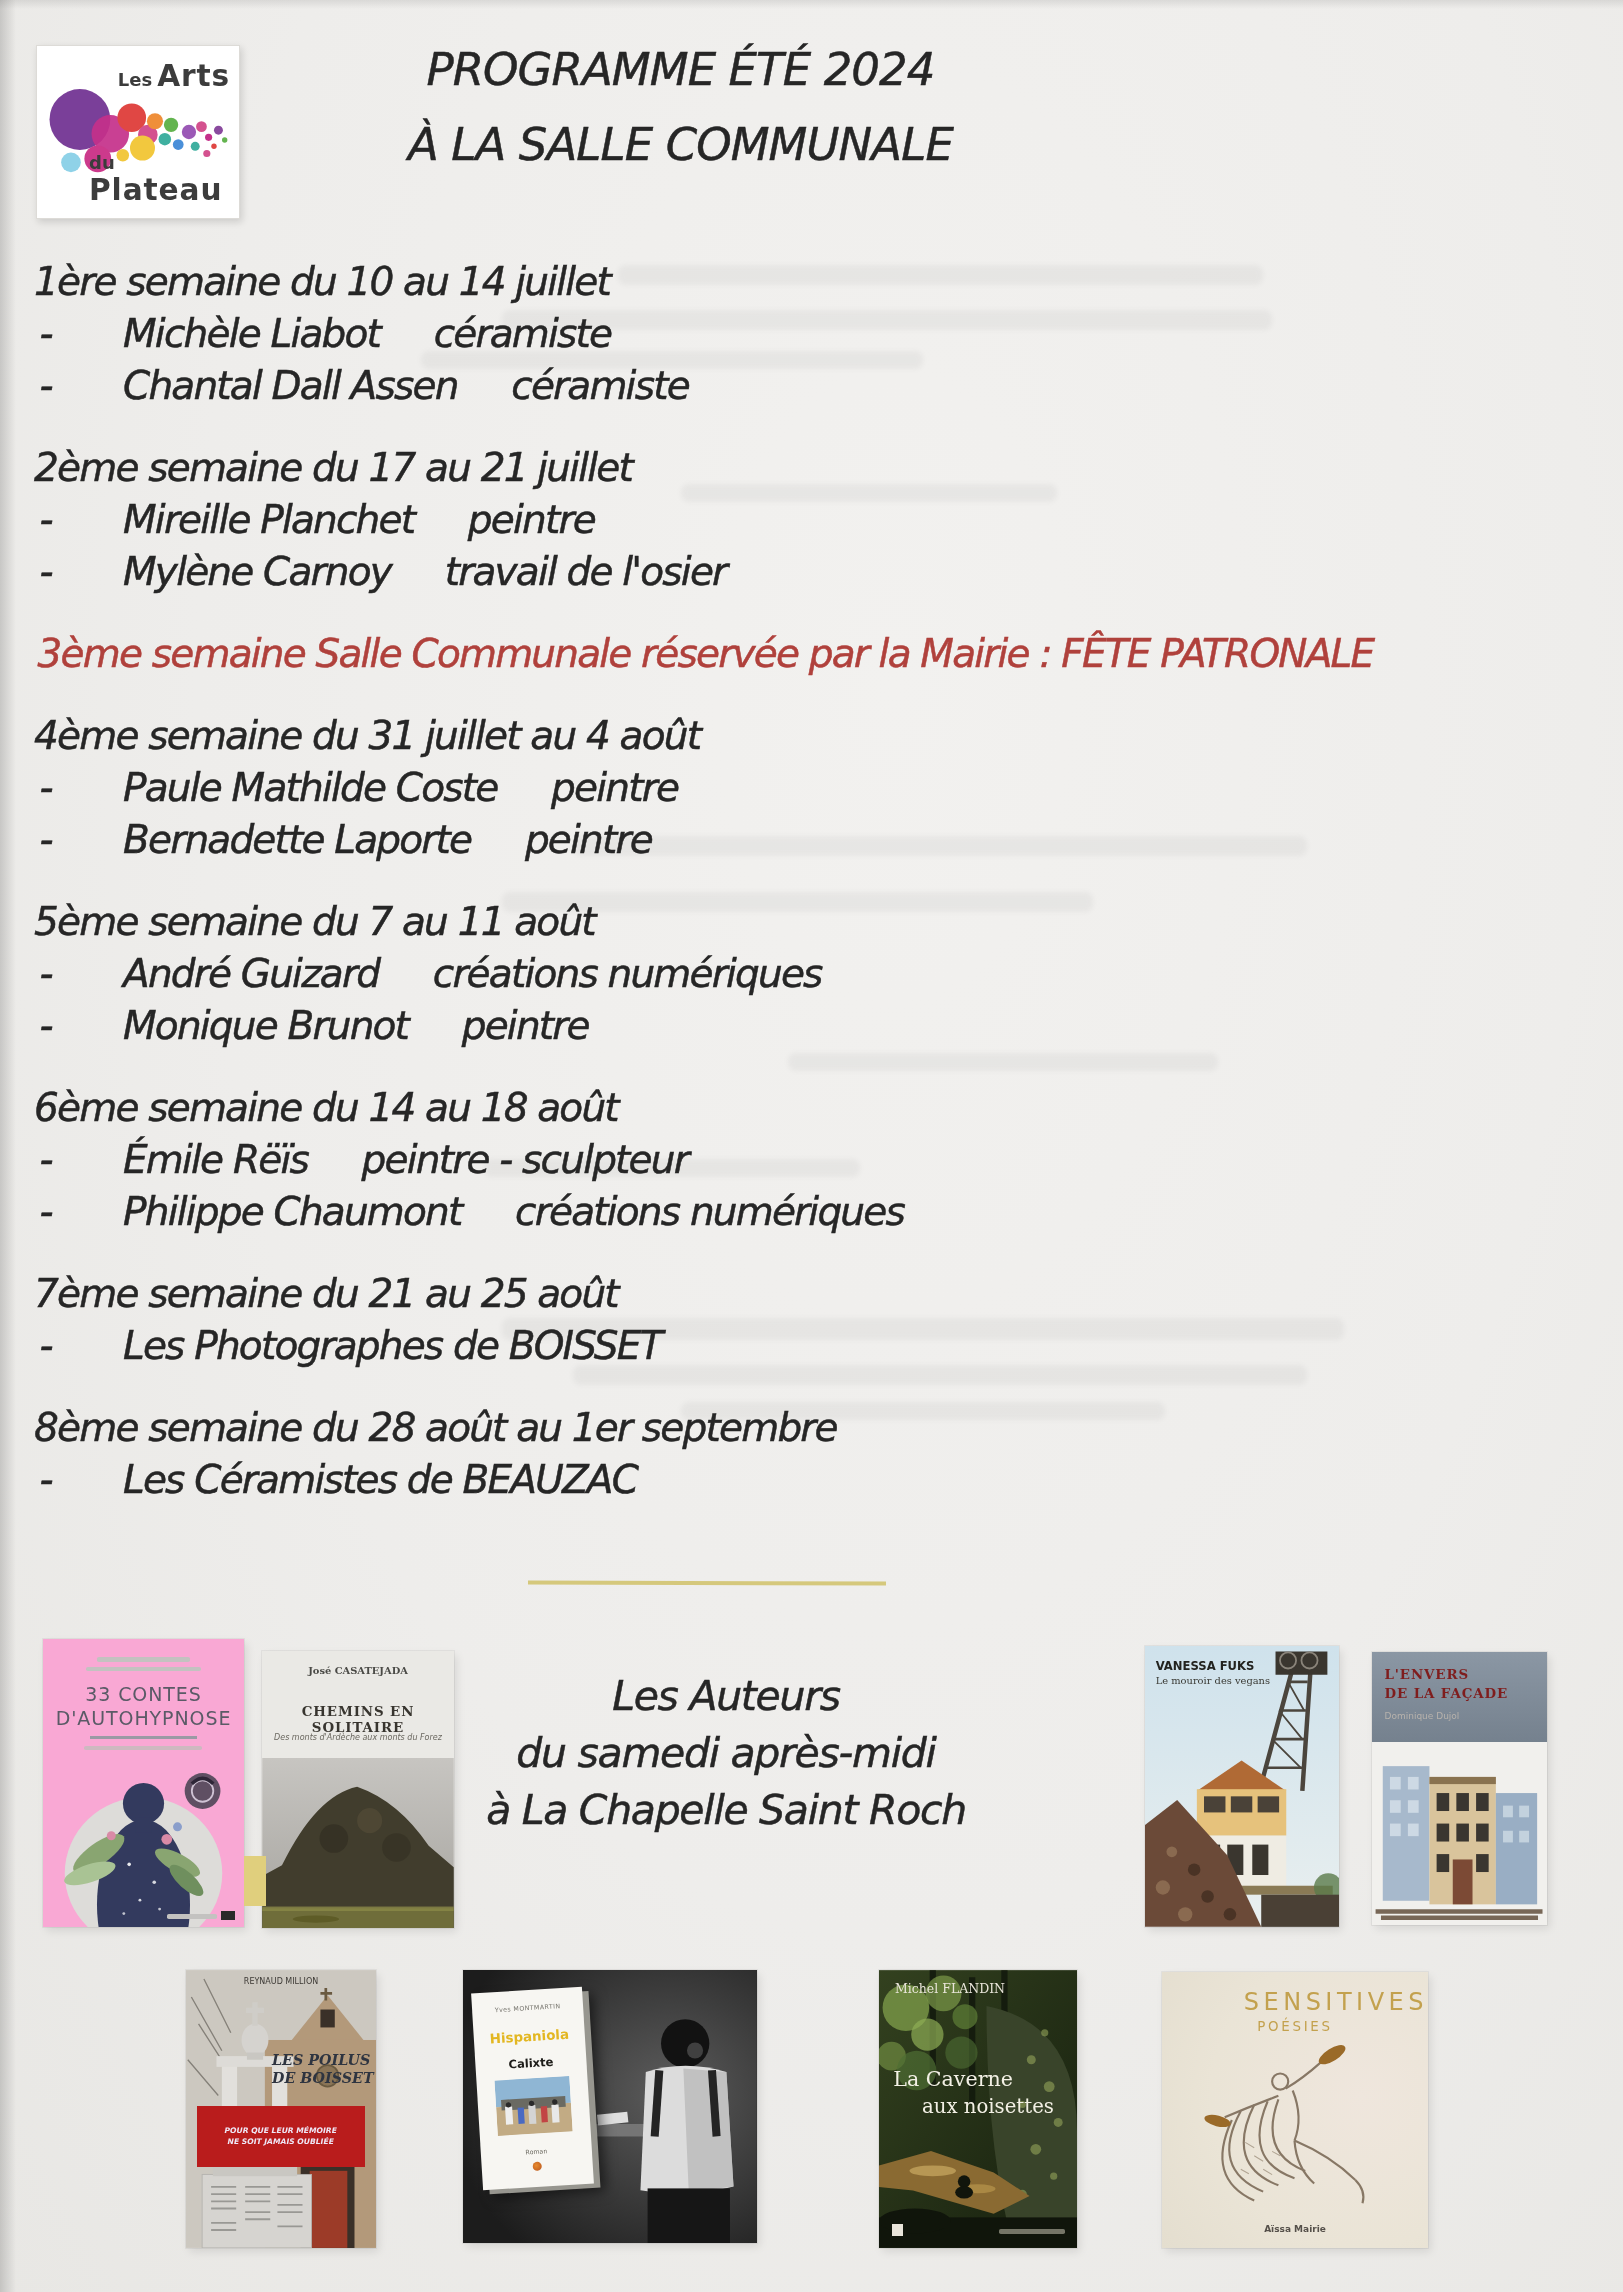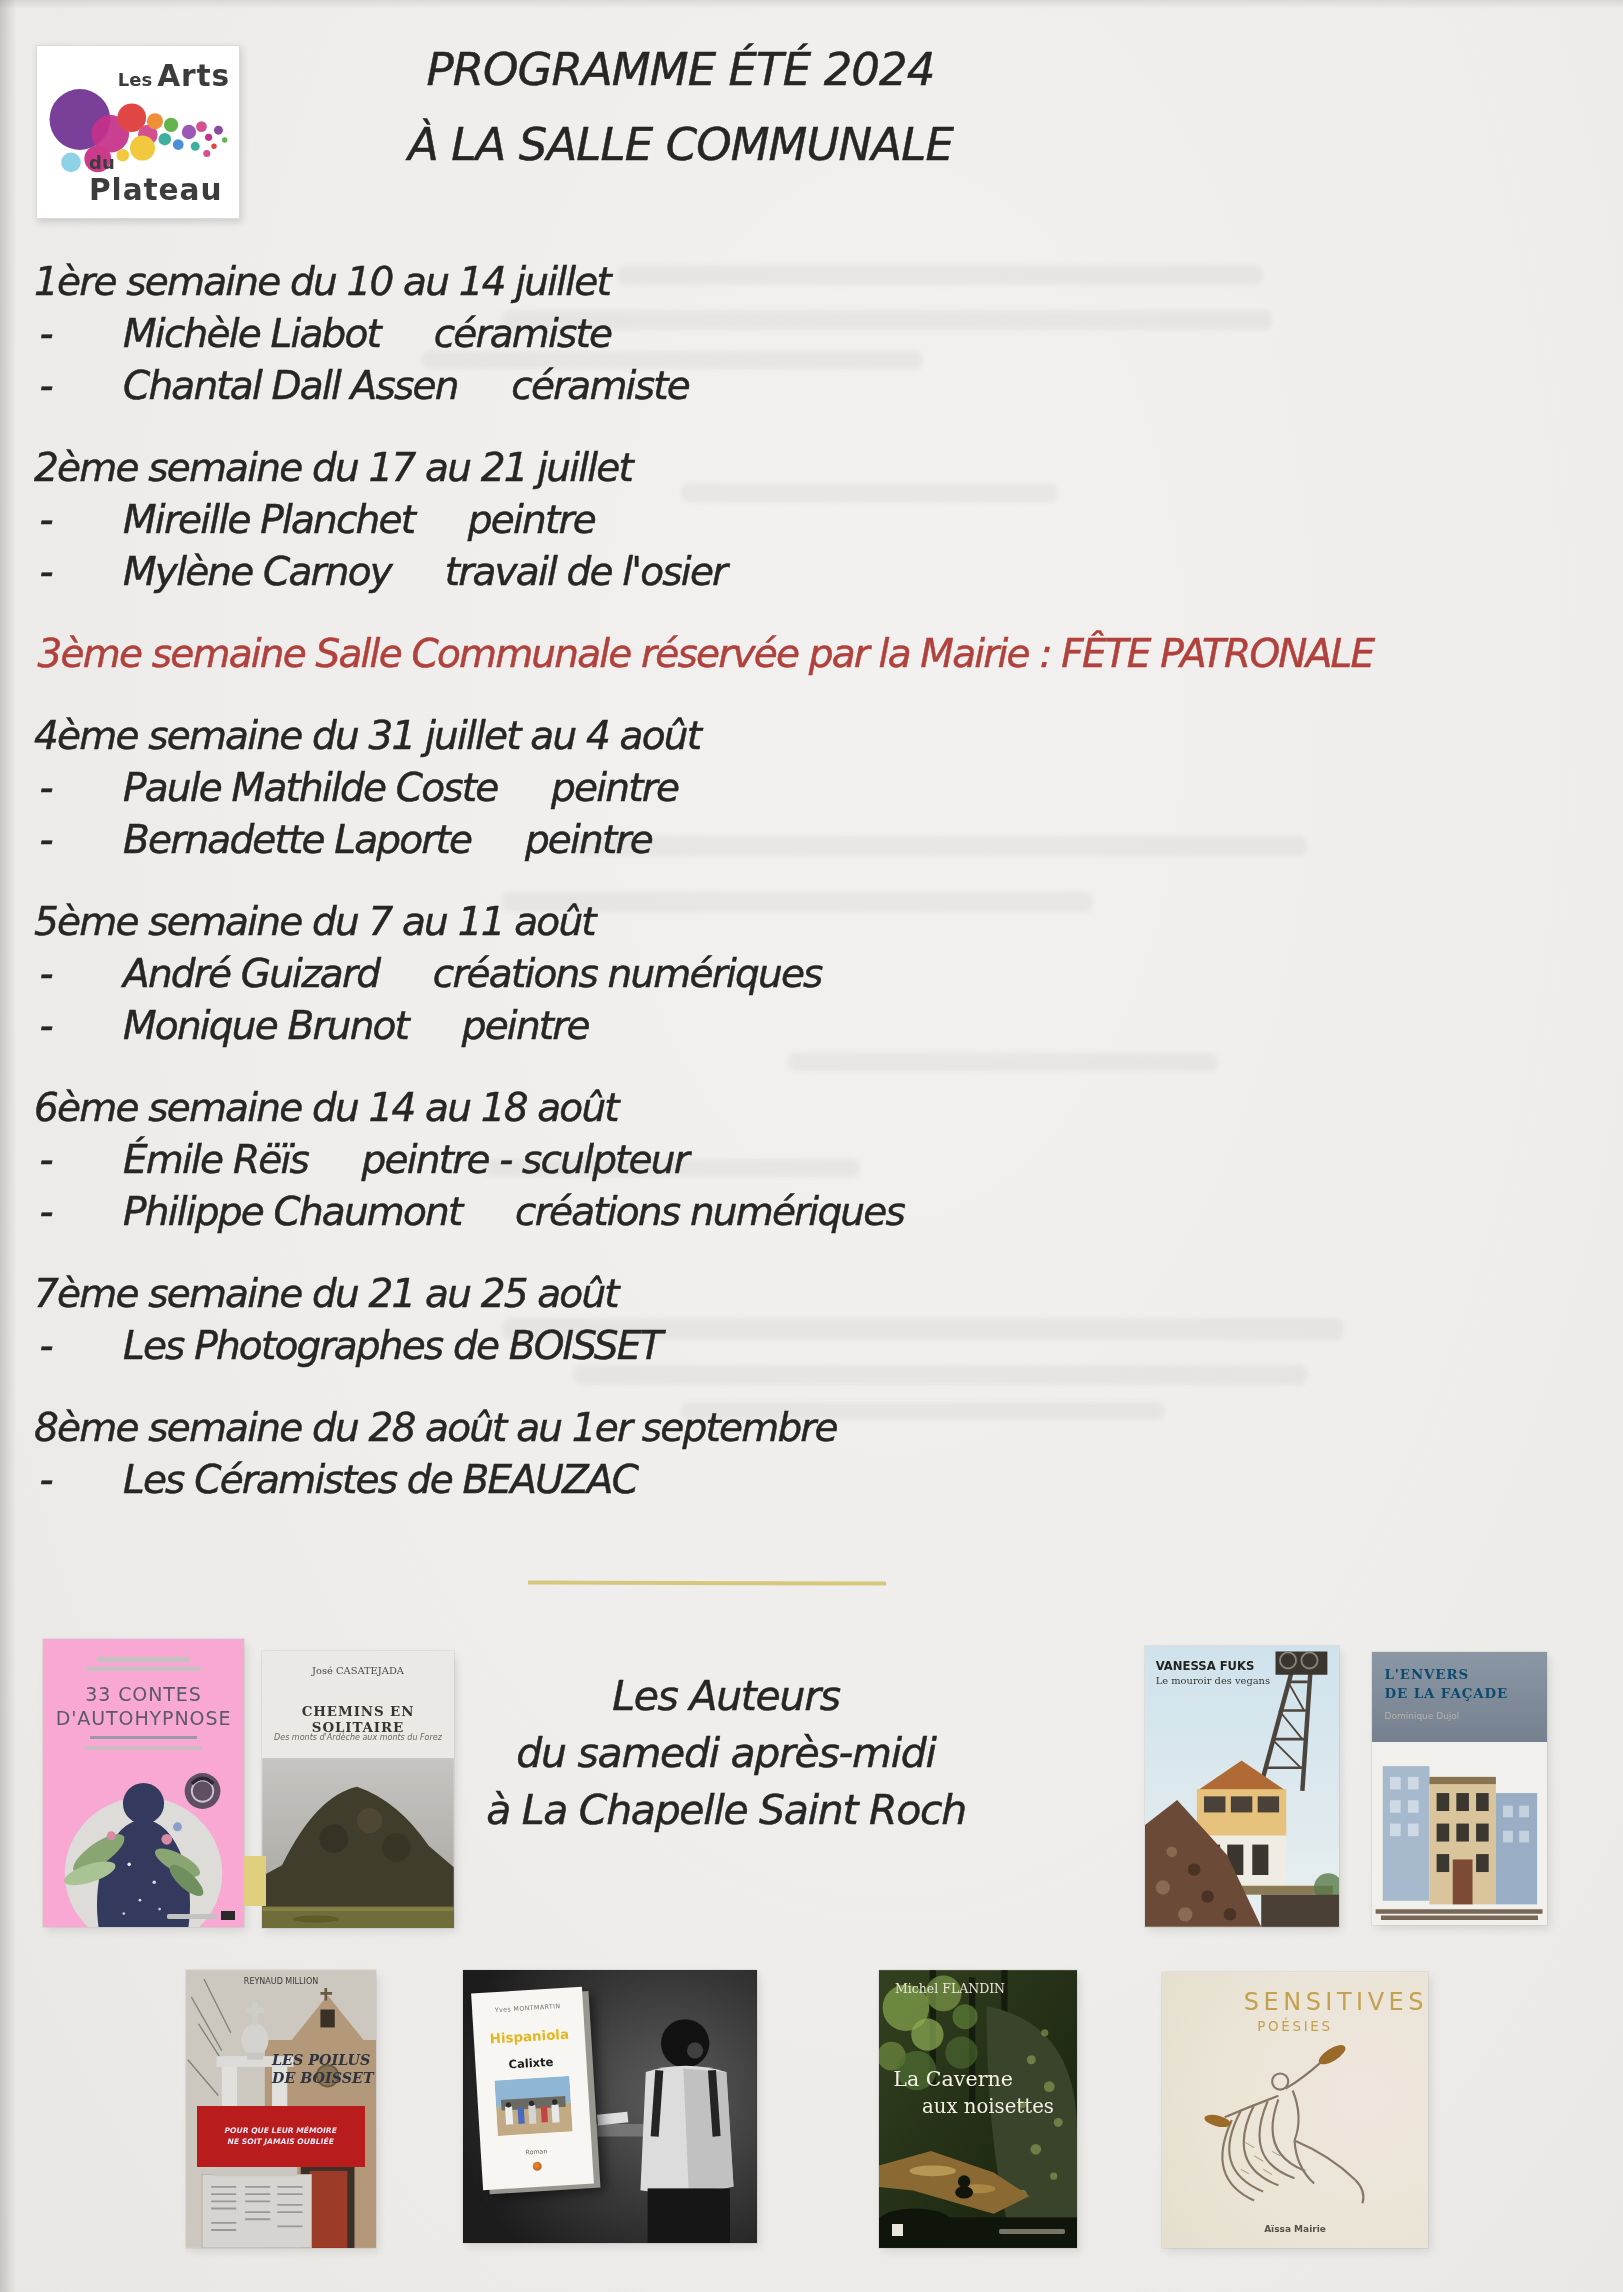--- a/index.html
+++ b/index.html
@@ -60,38 +60,38 @@
 
   
   .b1{left:43px;top:1639px;width:201px;height:288px;background:#f9a8d4;}
   .b1 .t{position:absolute;top:43px;left:0;width:100%;text-align:center;color:#5a5a66;
     font-size:19px;letter-spacing:0.9px;line-height:24px;}
   .b1 .rule{position:absolute;top:97px;left:47px;width:107px;height:2.7px;background:#9a9aa4;}
 
   
   .b2{left:262px;top:1651px;width:192px;height:277px;background:#eae9e5;}
   .b2 .a{position:absolute;top:14.3px;width:100%;text-align:center;font-size:9.9px;color:#4a4a46;
-    font-family:"DejaVu Serif",serif;}
+    font-family:"DejaVu Serif",serif;font-weight:bold;}
   .b2 .t{position:absolute;top:52px;width:100%;text-align:center;font-size:13.4px;font-weight:bold;
     color:#38352f;font-family:"DejaVu Serif",serif;letter-spacing:0.9px;}
   .b2 .s{position:absolute;top:82px;width:100%;text-align:center;font-size:8px;font-style:italic;color:#6a675f;}
   .b2 svg{position:absolute;bottom:0;left:0;}
   .tab-yellow{position:absolute;left:244px;top:1856px;width:22.4px;height:50px;background:#e0cf7d;z-index:3;}
 
   
   .b3{left:1145px;top:1646px;width:194px;height:281px;background:linear-gradient(#cfe2ec,#e9efef);}
   .b3 .a{position:absolute;top:12.5px;left:10.7px;font-size:11.6px;font-weight:bold;color:#23231f;}
   .b3 .s{position:absolute;top:29px;left:10.7px;font-size:9.9px;color:#3a3a34;font-family:"DejaVu Serif",serif;}
   .b3 svg{position:absolute;left:0;top:0;}
 
   
   .b4{left:1372px;top:1652px;width:175px;height:273px;background:#f1f0ed;}
   .b4 .band{position:absolute;top:0;left:0;width:100%;height:90px;
     background:linear-gradient(#8b97a4,#75818e);}
-  .b4 .t{position:absolute;top:12.5px;left:12.5px;font-size:13.4px;letter-spacing:0.9px;color:#0c4a6e;
+  .b4 .t{position:absolute;top:12.5px;left:12.5px;font-size:13.4px;letter-spacing:0.9px;color:#7f1d1d;
     font-weight:bold;line-height:19.7px;font-family:"DejaVu Serif",serif;}
   .b4 .a{position:absolute;top:59px;left:12.5px;font-size:9px;color:#b7b2ac;}
   .b4 svg{position:absolute;bottom:0;left:0;}
 
   
   .b5{left:186px;top:1970px;width:190px;height:278px;}
   .b5 svg{position:absolute;left:0;top:0;}
   .b5 .a{position:absolute;top:7.2px;width:100%;text-align:center;font-size:8px;color:#3d3a35;font-weight:normal;}
   .b5 .t{position:absolute;top:81px;left:86px;font-size:14.3px;font-weight:bold;color:#2e3440;
     font-family:"DejaVu Serif",serif;line-height:18px;font-style:italic;}

